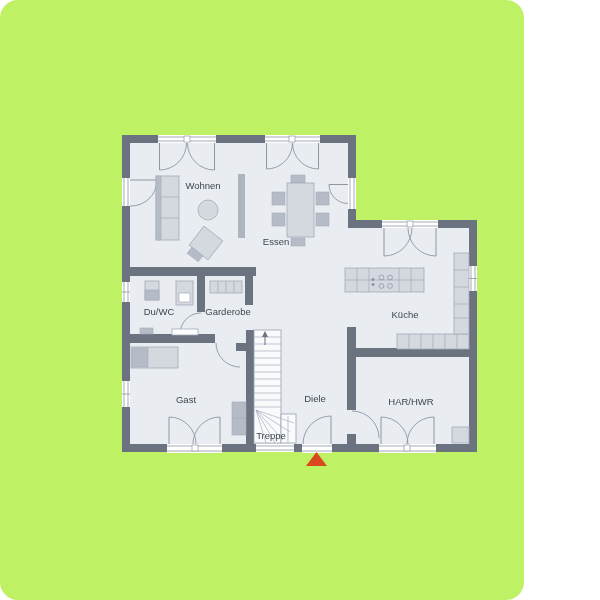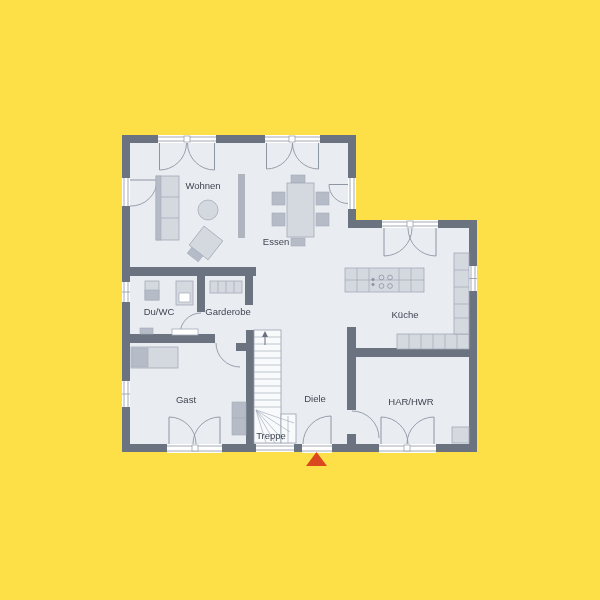--- a/index.html
+++ b/index.html
@@ -1,16 +1,16 @@
 <!DOCTYPE html>
 <html><head>
 <meta charset="utf-8">
 <style>
   html,body{margin:0;padding:0;background:#ffffff;}
-  .canvas{width:600px;height:600px;position:relative;background:#fde047;overflow:hidden;}
+  .canvas{width:524px;height:600px;position:relative;background:#bef264;overflow:hidden;border-radius:18px;}
   svg{display:block;}
   .room-label{font-family:"Liberation Sans",sans-serif;font-size:9.5px;fill:#3f4551;}
   .wall{fill:#6b7380;}
   .floor{fill:#e9ecf1;}
   .open{fill:#ffffff;}
   .frameline{stroke:#9aa2ae;stroke-width:0.9;fill:none;}
   .arc{stroke:#8e96a4;stroke-width:0.9;fill:none;}
   .leaf{stroke:#8e96a4;stroke-width:1;fill:none;}
   .furn{fill:#d4d8df;stroke:#a3abb7;stroke-width:0.8;}
   .furn-mid{fill:#b6bcc7;stroke:#a3abb7;stroke-width:0.6;}

